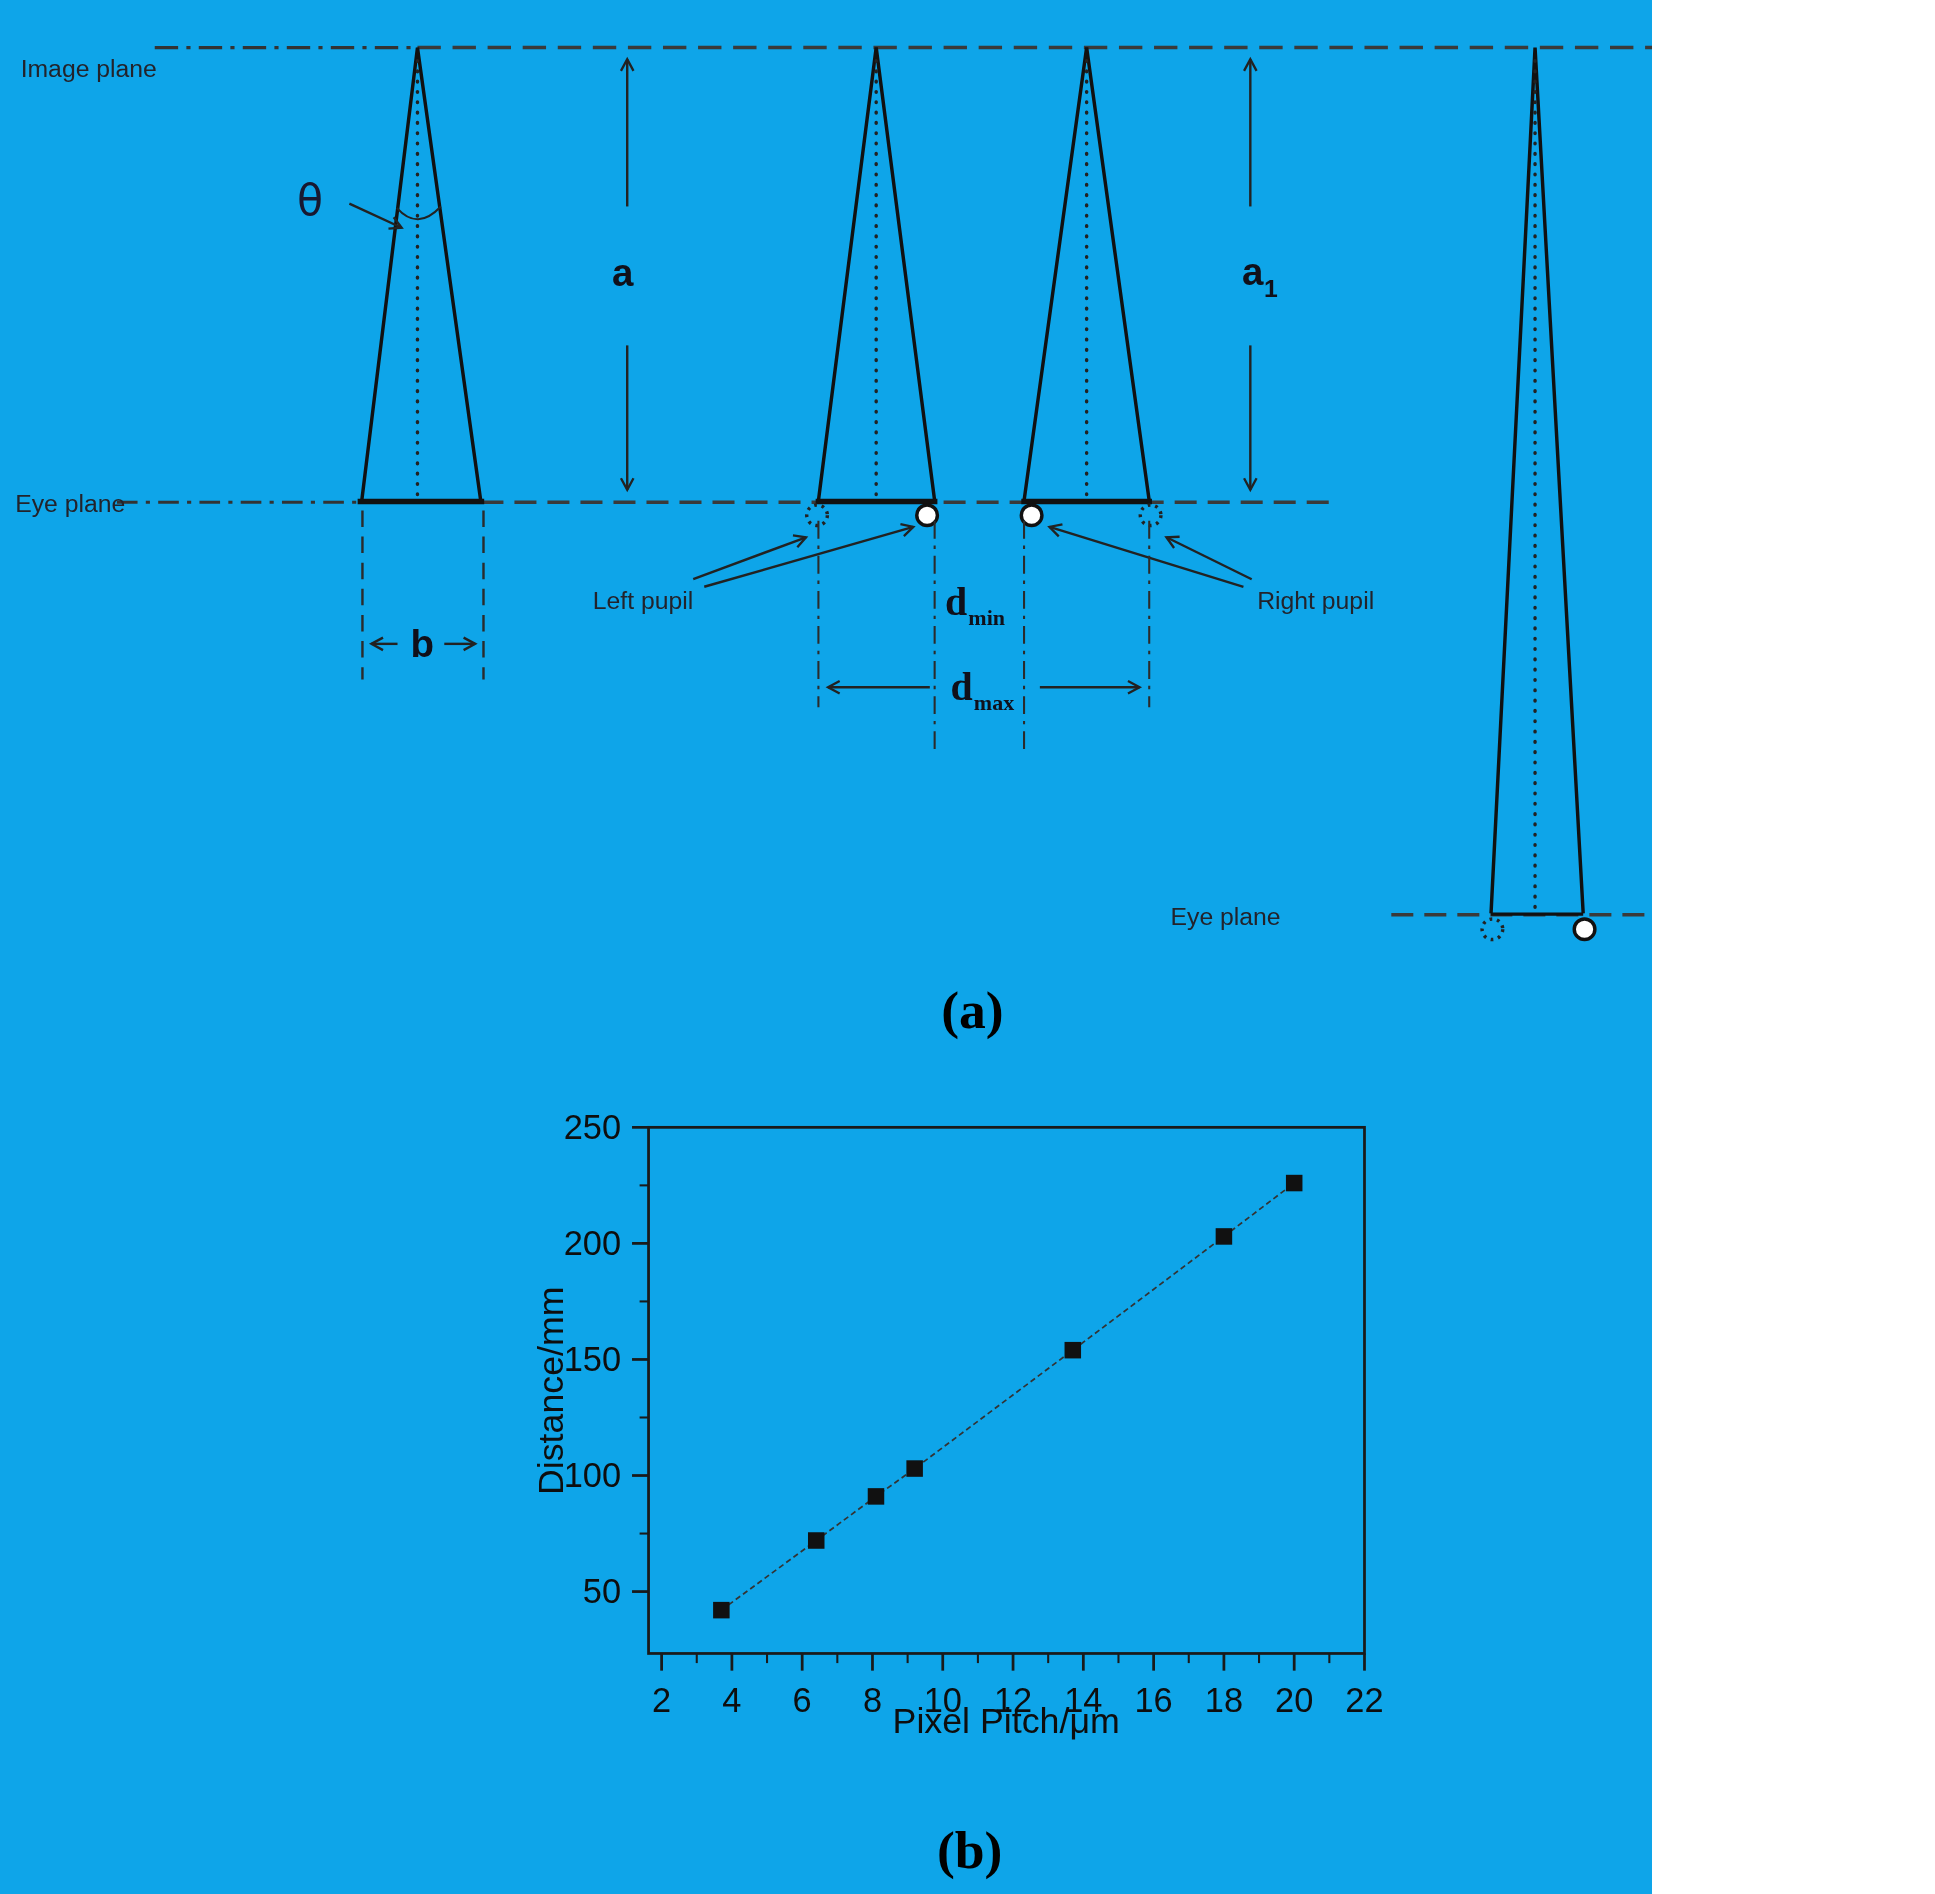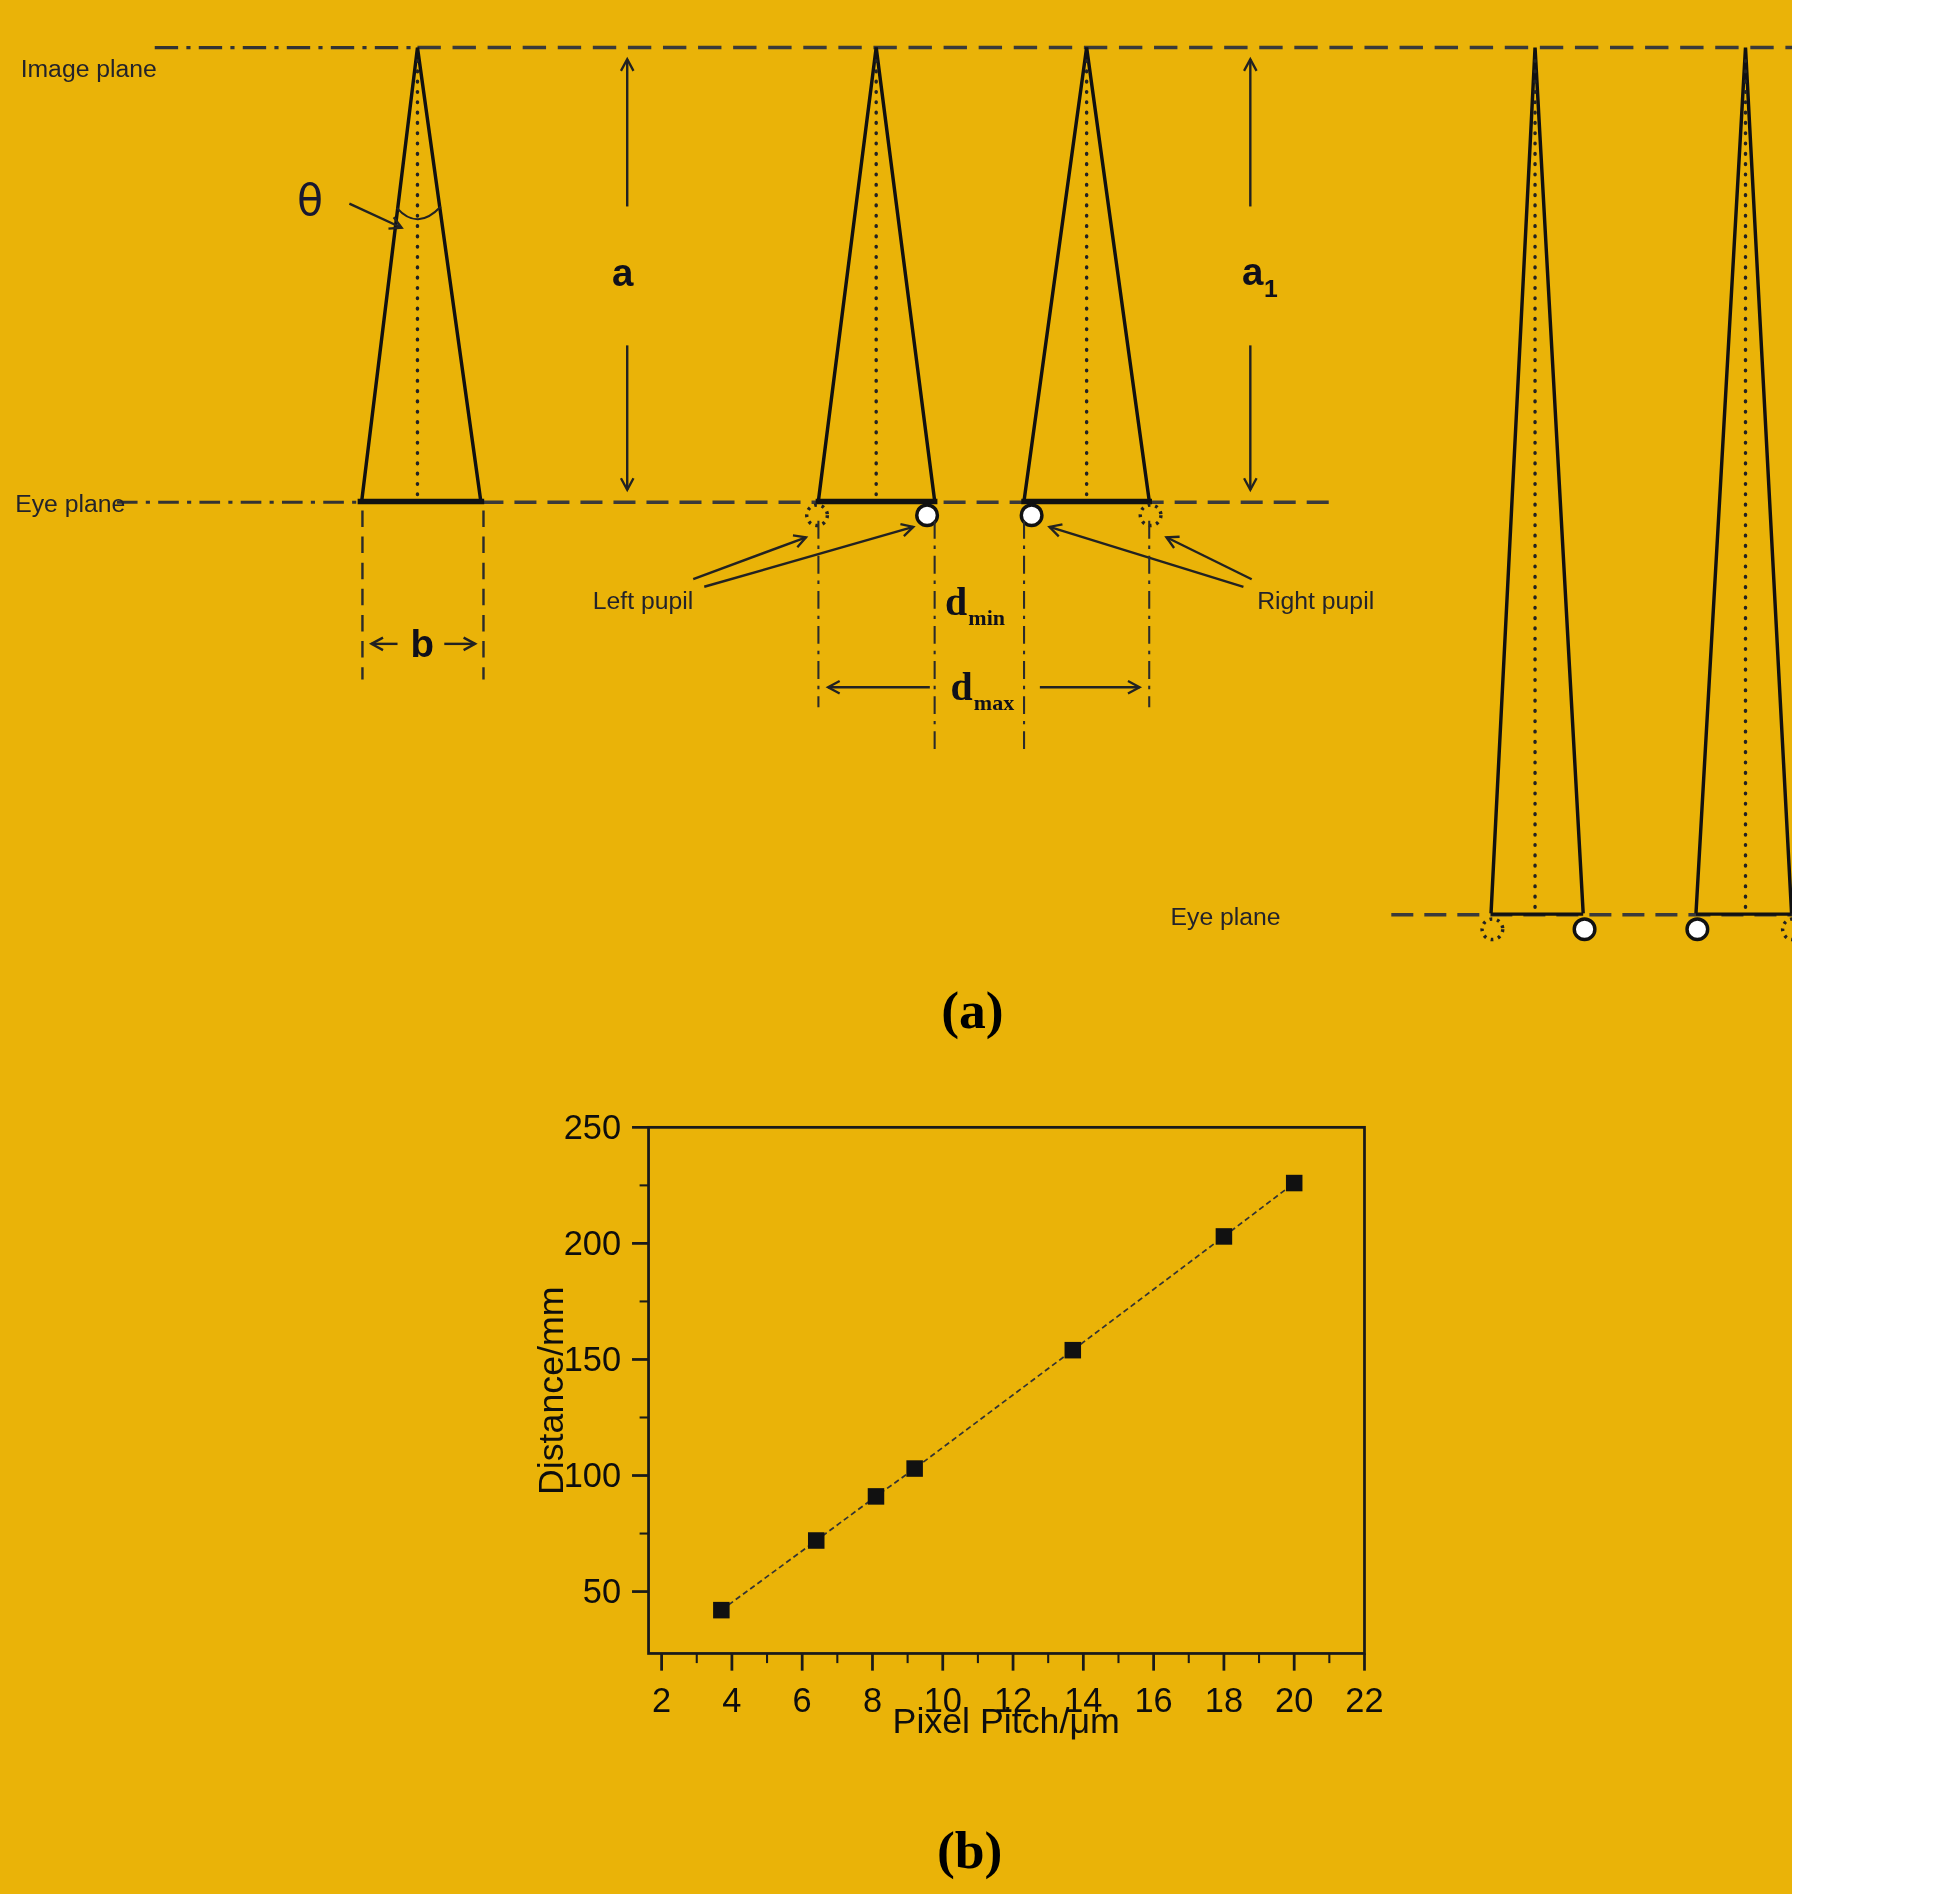--- a/index.html
+++ b/index.html
@@ -1,16 +1,16 @@
 <!DOCTYPE html>
 <html style="font-size:11px"><head>
 <meta charset="utf-8">
 <style>
   html,body{margin:0;padding:0;background:#ffffff;}
-  .page{position:relative;width:1792px;height:1895px;background:#eab308;overflow:hidden;}
+  .page{position:relative;width:1652px;height:1895px;background:#0ea5e9;overflow:hidden;}
   svg{position:absolute;left:0;top:0;}
   text{user-select:none;}
   .lbl    {font:400 36px "Liberation Sans","DejaVu Sans",sans-serif; fill:#23232b;}
   .bigvar {font:700 56px "Liberation Sans","DejaVu Sans",sans-serif; fill:#10101a;}
   .subvar {font:700 36px "Liberation Sans","DejaVu Sans",sans-serif; fill:#10101a;}
   .serifvar{font:700 58px "Liberation Serif","DejaVu Serif",serif; fill:#10101a;}
   .serifsub{font:700 32px "Liberation Serif","DejaVu Serif",serif; fill:#10101a;}
   .theta  {font:400 62px "DejaVu Sans","Liberation Sans",sans-serif; fill:#181830;}
   .cap    {font:700 78px "Liberation Serif","DejaVu Serif",serif; fill:#000000;}
   .ticklbl{font:400 50px "Liberation Sans","DejaVu Sans",sans-serif; fill:#0e0e0e;}

